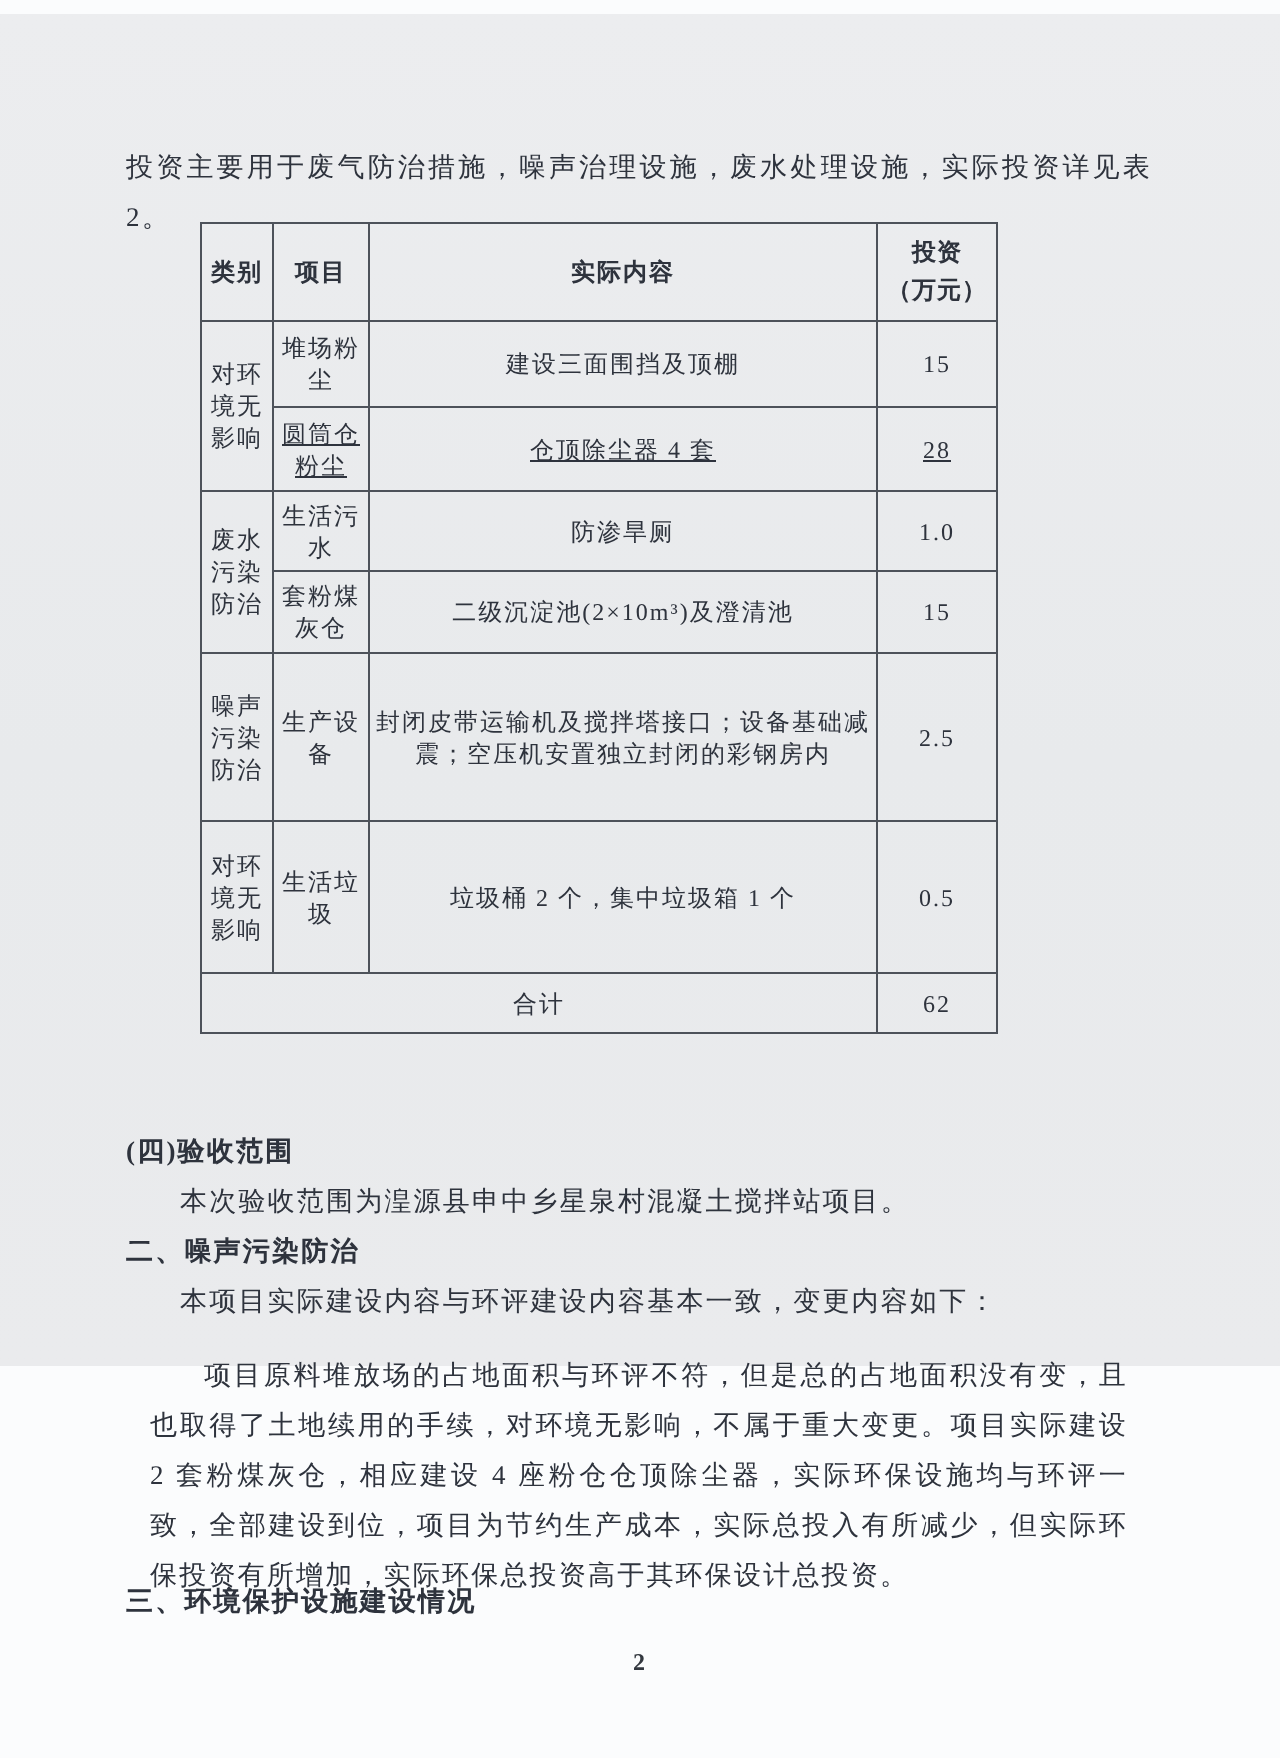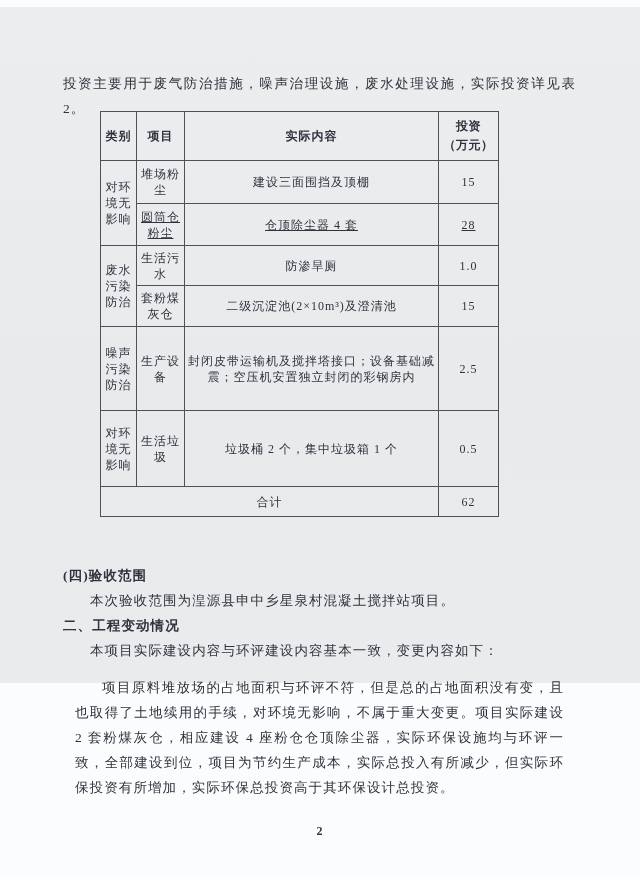--- a/index.html
+++ b/index.html
@@ -121,22 +121,23 @@
       <td colspan="3">合计</td>
       <td>62</td>
     </tr>
   </tbody>
     </table>
 
   <p class="tex indent1" style="top:581px;margin:0;">本次验收范围为湟源县申中乡星泉村混凝土搅拌站项目。</p>
 
   <p class="tex heading" style="top:556px;margin:0;">(四)验收范围</p>
 
-  <p class="tex heading" style="top:606px;margin:0;">二、工程变动情况</p>
+  <p class="tex heading" style="top:606px;margin:0;">二、噪声污染防治</p>
 
   <p class="tex indent1" style="top:631px;margin:0;">本项目实际建设内容与环评建设内容基本一致，变更内容如下：</p>
 
   <p class="tex indent-first" style="top:656px;margin:12px;">项目原料堆放场的占地面积与环评不符，但是总的占地面积没有变，且也取得了土地续用的手续，对环境无影响，不属于重大变更。项目实际建设 2 套粉煤灰仓，相应建设 4 座粉仓仓顶除尘器，实际环保设施均与环评一致，全部建设到位，项目为节约生产成本，实际总投入有所减少，但实际环保投资有所增加，实际环保总投资高于其环保设计总投资。</p>
 
+  <p class="tex heading" style="top:781px;margin:0;">三、环境保护设施建设情况</p>
 
   <div class="page-number">2</div>
 
 </div>
 
 </body></html>

